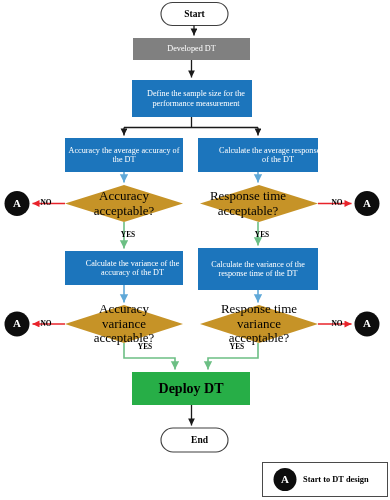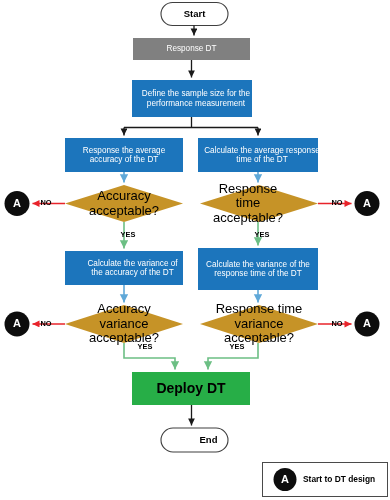--- a/index.html
+++ b/index.html
@@ -23,20 +23,21 @@
   }
   .node-text {
     position: absolute;
     display: flex;
     align-items: center;
     justify-content: center;
     text-align: center;
     pointer-events: none;
     box-sizing: border-box;
     line-height: 1.12;
+    font-family: Liberation Serif, serif;
   }
   .t-term {
     font-size: 9.5px;
     font-weight: bold;
     color: #000000;
   }
   .t-gray {
     font-size: 8.2px;
     font-weight: normal;
     color: #ffffff;
@@ -158,43 +159,43 @@
     <path d="M258,343 L258,358 L208,358 L208,369.5" stroke="#6CBF84" stroke-width="1.6" fill="none" marker-end="url(#arrGreen)"></path>
 
     <path d="M191.5,405 L191.5,425.5" stroke="#1a1a1a" stroke-width="1.3" fill="none" marker-end="url(#arrBlack)"></path>
 
     <rect x="262.5" y="462.5" width="125" height="34" fill="#ffffff" stroke="#4a4a4a" stroke-width="1"></rect>
     <circle cx="285" cy="479.5" r="11.5" fill="#0d0d0d"></circle>
   </svg>
 
   <div class="node-text t-term" style="left:161px; top:2px; width:67px; height:24px;">Start</div>
 
-  <div class="node-text t-gray" style="left:133px; top:38px; width:117px; height:22px;">Response DT</div>
+  <div class="node-text t-gray" style="left:133px; top:38px; width:117px; height:22px;">Developed DT</div>
 
   <div class="node-text t-blue" style="left:132px; top:80px; width:128px; height:37px;">Define the sample size for the performance measurement</div>
 
-  <div class="node-text t-blue" style="left:65px; top:138px; width:118px; height:34px;">Response the average accuracy of the DT</div>
-
-  <div class="node-text t-blue" style="left:200px; top:138px; width:124px; height:34px;">Calculate the average response time of the DT</div>
+  <div class="node-text t-blue" style="left:65px; top:138px; width:118px; height:34px;">Accuracy the average accuracy of the DT</div>
+
+  <div class="node-text t-blue" style="left:216px; top:138px; width:124px; height:34px;">Calculate the average response time of the DT</div>
 
   <div class="node-text t-dia" style="left:70px; top:185px; width:108px; height:37px;">Accuracy acceptable?</div>
 
   <div class="node-text t-dia" style="left:199px; top:185px; width:98px; height:37px;">Response time acceptable?</div>
 
   <div class="node-text t-blue" style="left:65px; top:251px; width:118px; height:34px;padding-left:20px;">Calculate the variance of the accuracy of the DT</div>
 
   <div class="node-text t-blue" style="left:198px; top:248px; width:120px; height:42px;">Calculate the variance of the response time of the DT</div>
 
   <div class="node-text t-dia" style="left:72px; top:305px; width:104px; height:38px;">Accuracy variance acceptable?</div>
 
   <div class="node-text t-dia" style="left:205px; top:305px; width:108px; height:38px;">Response time variance acceptable?</div>
 
   <div class="node-text t-green" style="left:132px; top:372px; width:118px; height:33px;">Deploy DT</div>
 
-  <div class="node-text t-term" style="left:175px; top:428px; width:67px; height:24px;">End</div>
+  <div class="node-text t-term" style="left:166px; top:428px; width:67px; height:24px;">End</div>
 
   <div class="node-text t-badge" style="left:5px; top:192px; width:24px; height:23px;">A</div>
   <div class="node-text t-badge" style="left:355px; top:192px; width:24px; height:23px;">A</div>
   <div class="node-text t-badge" style="left:5px; top:312px; width:24px; height:23px;">A</div>
   <div class="node-text t-badge" style="left:355px; top:312px; width:24px; height:23px;">A</div>
 
   <div class="node-text t-label" style="left:33px; top:196px; width:26px; height:15px;">NO</div>
   <div class="node-text t-label" style="left:324px; top:196px; width:26px; height:15px;">NO</div>
   <div class="node-text t-label" style="left:33px; top:317px; width:26px; height:15px;">NO</div>
   <div class="node-text t-label" style="left:324px; top:317px; width:26px; height:15px;">NO</div>

